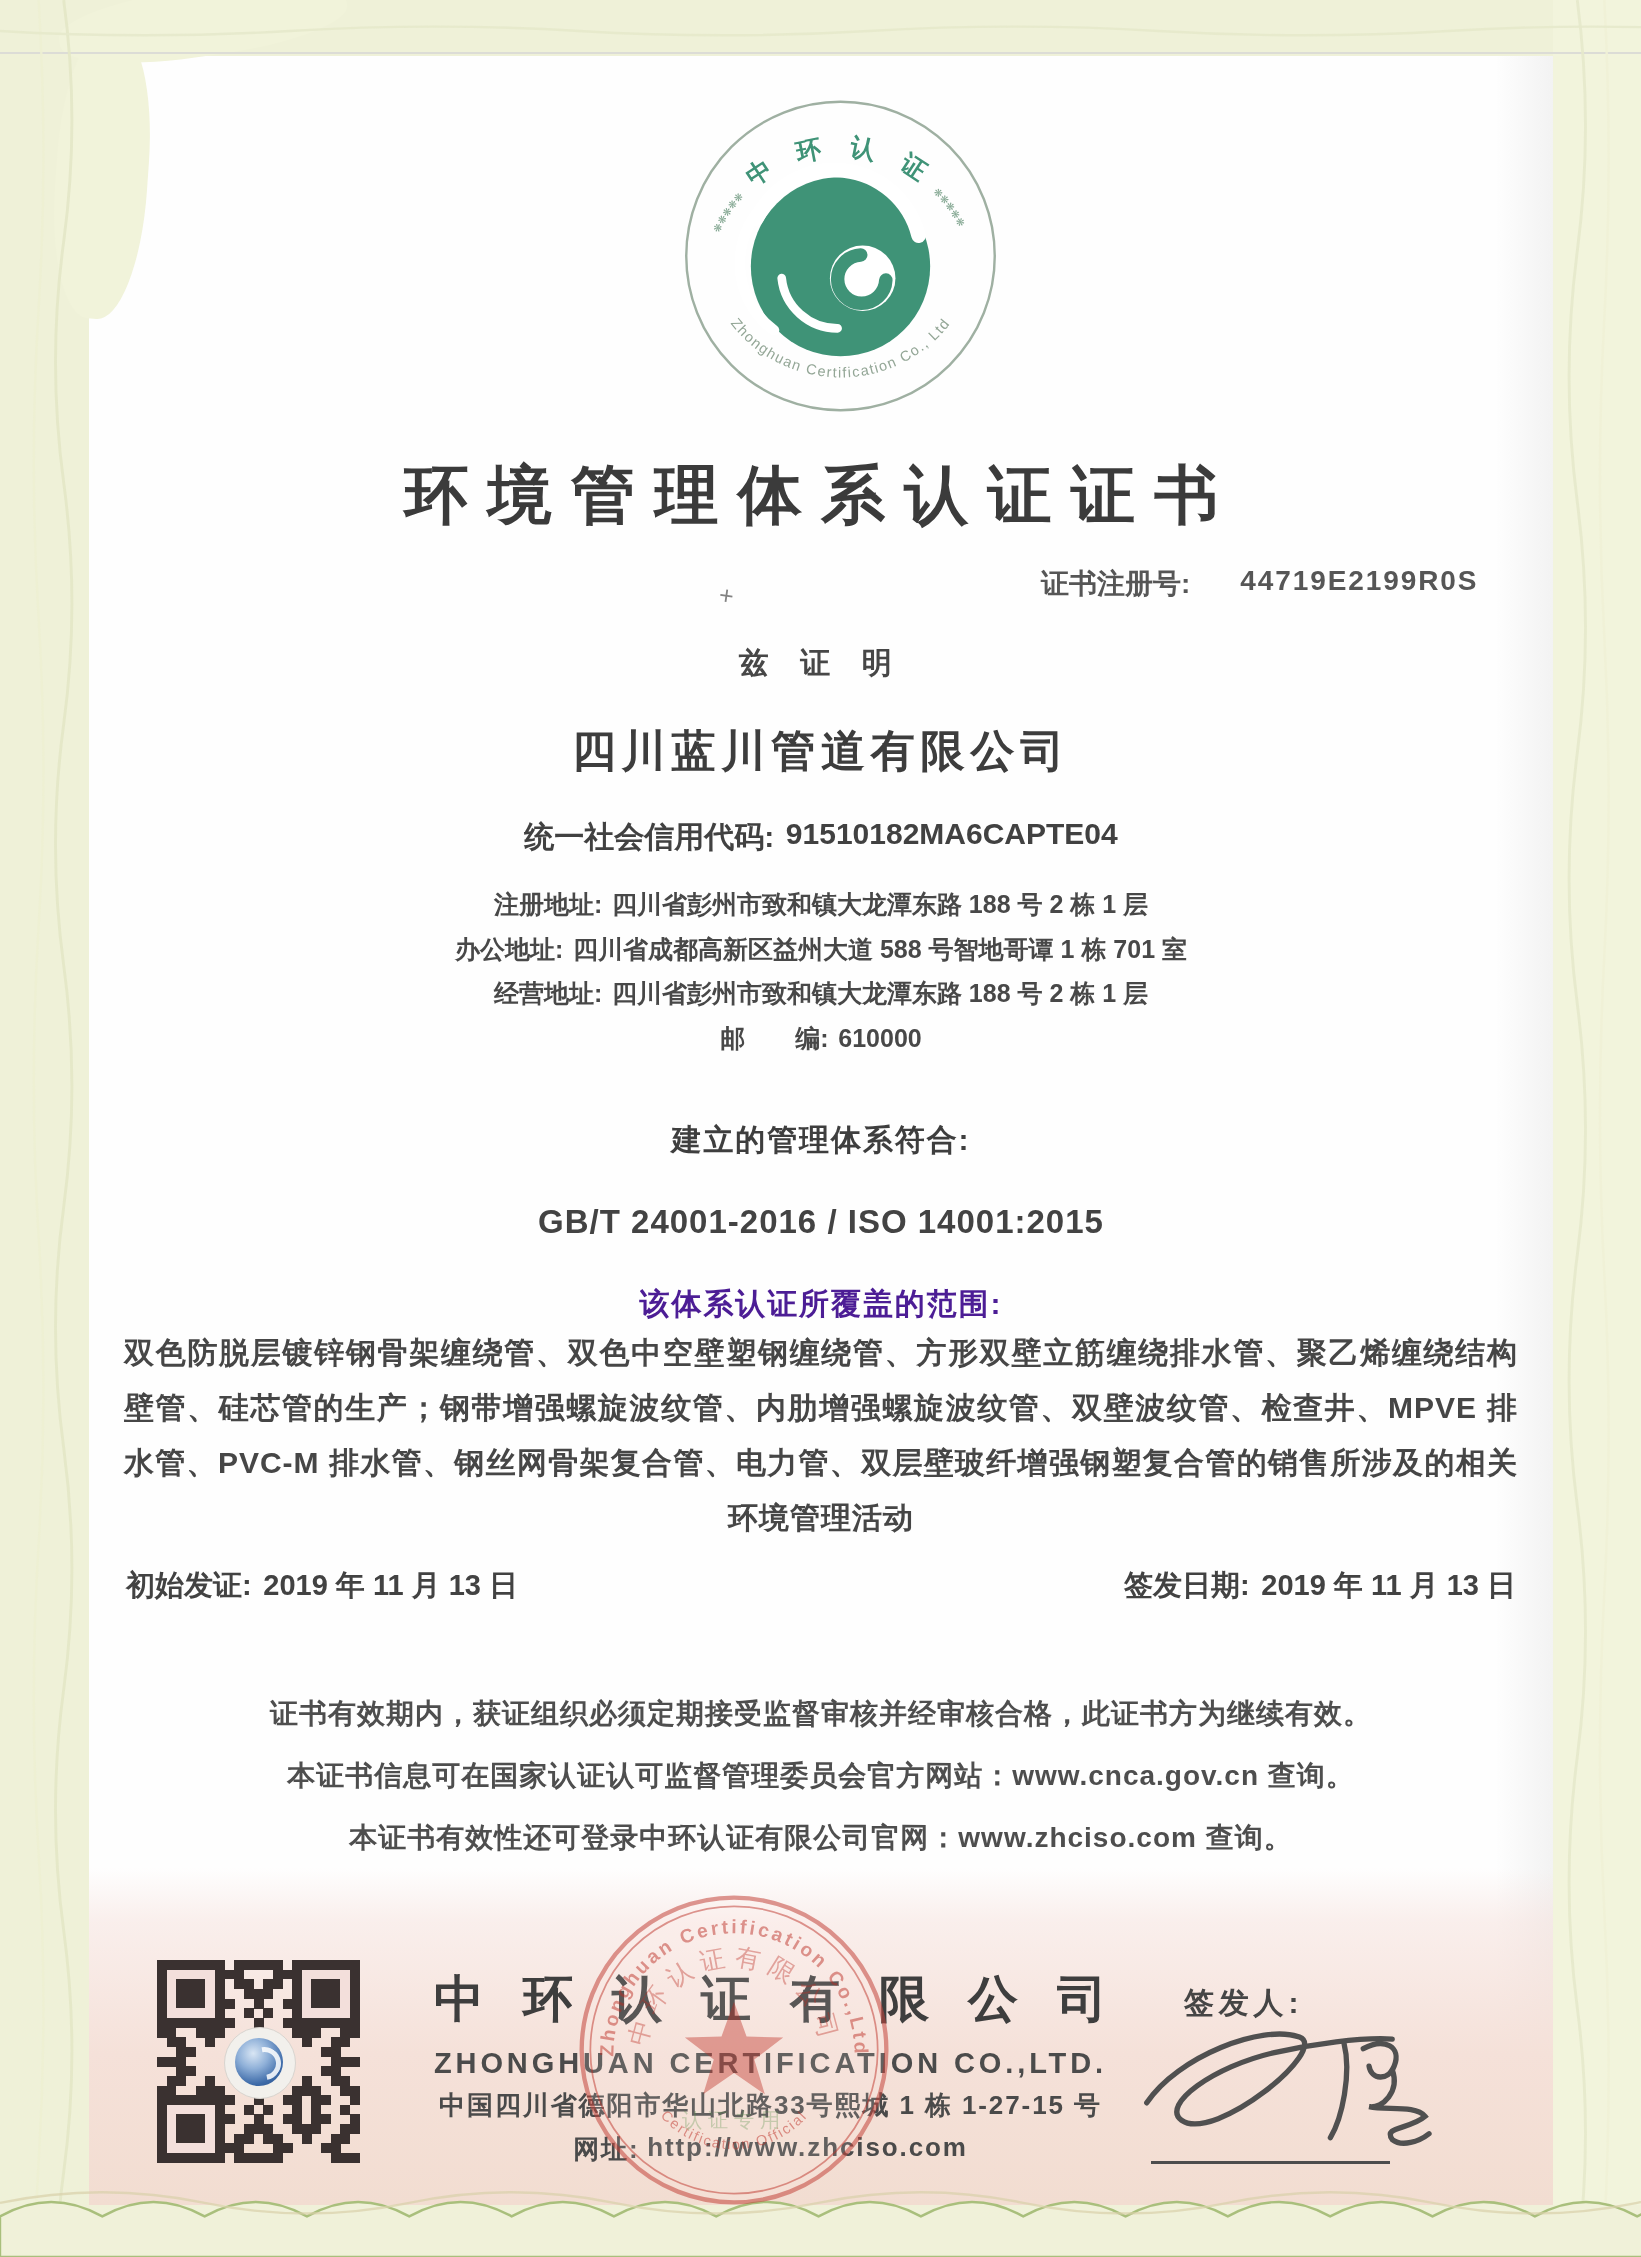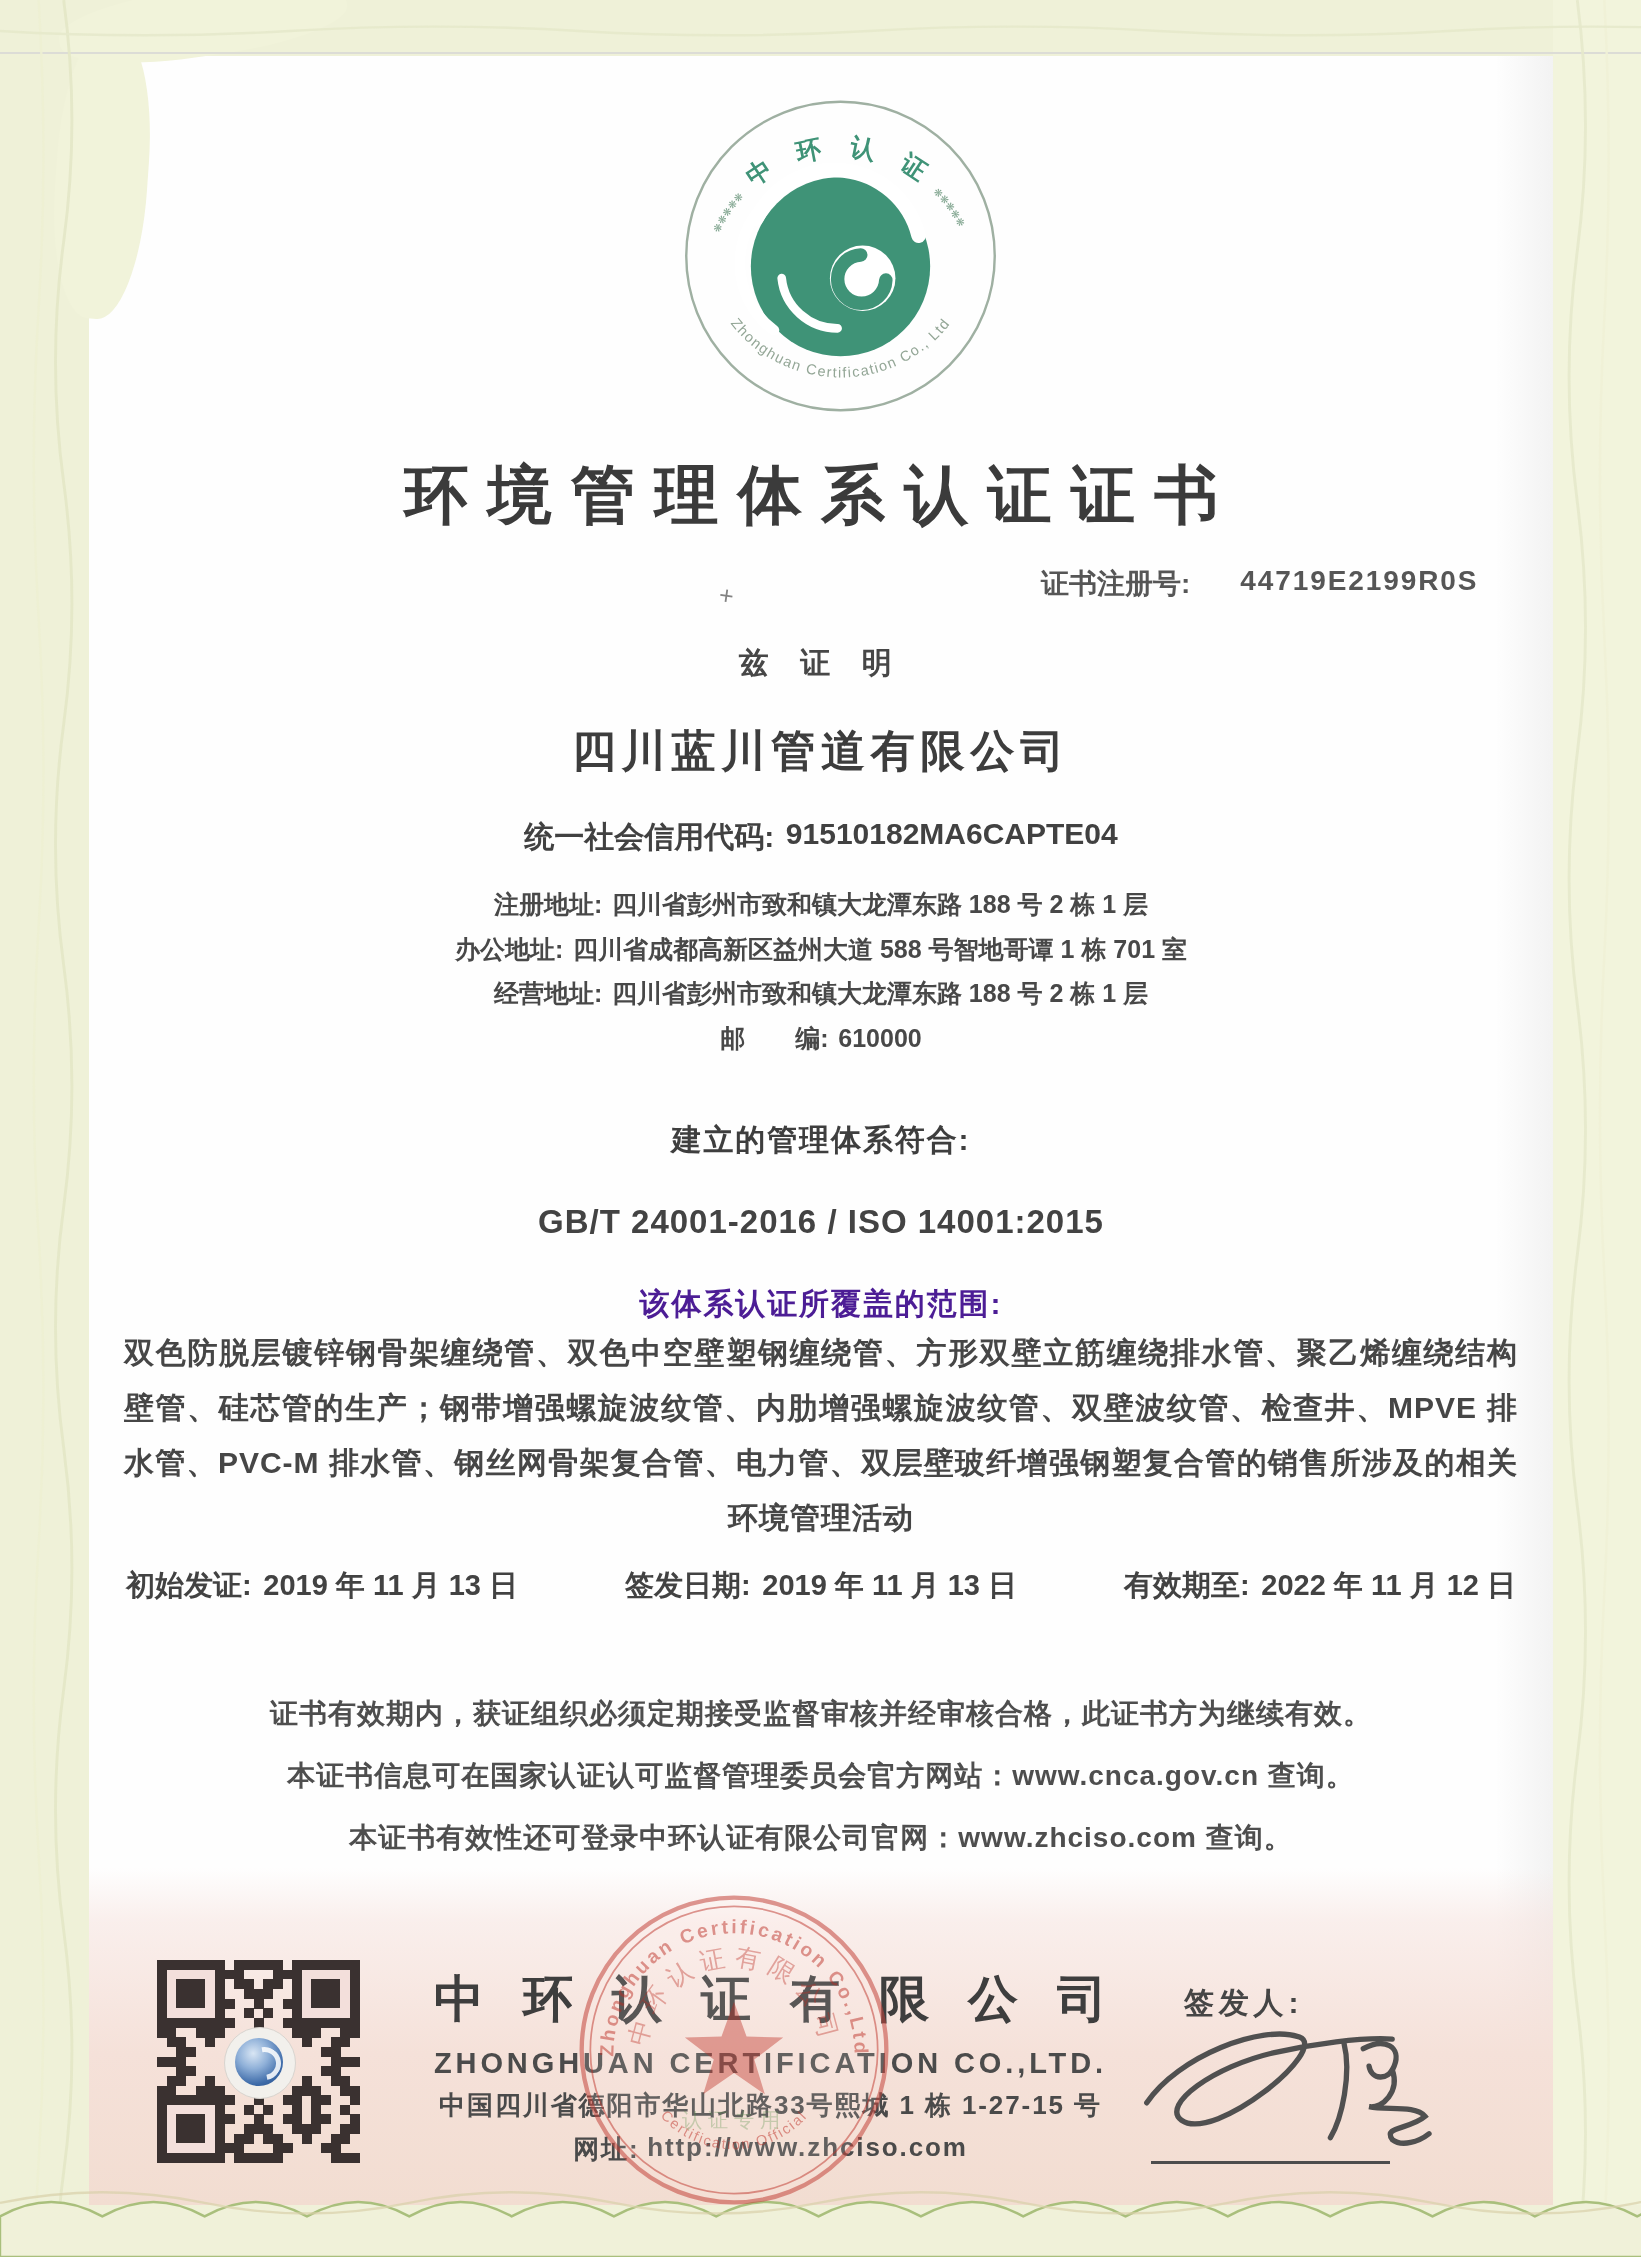--- a/index.html
+++ b/index.html
@@ -169,24 +169,20 @@
   <div class="t scope">双色防脱层镀锌钢骨架缠绕管、双色中空壁塑钢缠绕管、方形双壁立筋缠绕排水管、聚乙烯缠绕结构壁管、硅芯管的生产；钢带增强螺旋波纹管、内肋增强螺旋波纹管、双壁波纹管、检查井、MPVE 排水管、PVC-M 排水管、钢丝网骨架复合管、电力管、双层壁玻纤增强钢塑复合管的销售所涉及的相关环境管理活动</div>
 
   <div class="dates t">
     <div class="cell">
       <span>初始发证:</span>
       <span>2019 年 11 月 13 日</span>
     </div>
     <div class="cell">
       <span>签发日期:</span>
       <span>2019 年 11 月 13 日</span>
-    </div>
-    <div class="cell">
-      <span>有效期至:</span>
-      <span>2022 年 11 月 12 日</span>
     </div>
   </div>
 
   <div class="t center notice notice1">证书有效期内，获证组织必须定期接受监督审核并经审核合格，此证书方为继续有效。</div>
   <div class="t center notice notice2">本证书信息可在国家认证认可监督管理委员会官方网站：www.cnca.gov.cn 查询。</div>
   <div class="t center notice notice3">本证书有效性还可登录中环认证有限公司官网：www.zhciso.com 查询。</div>
 
   <div class="qr" id="qr">
     <div class="finder" style="left:0;top:0;">
         <div class="w"></div>

